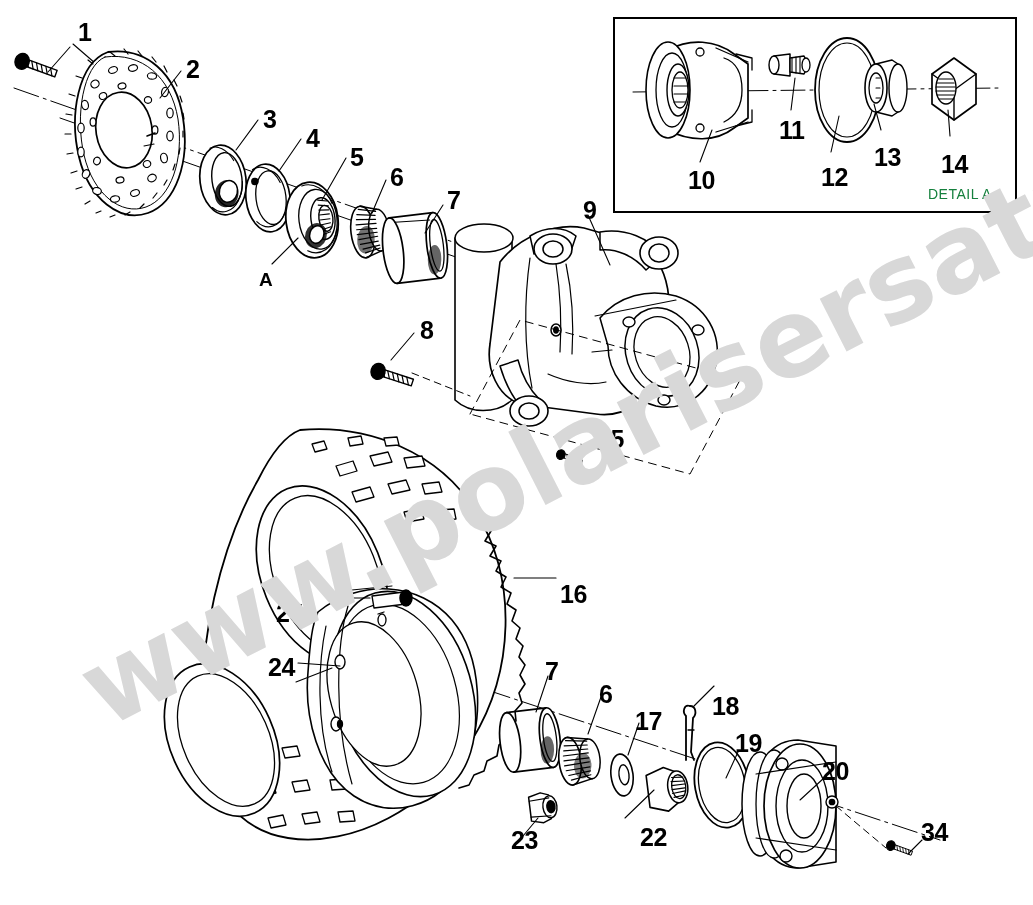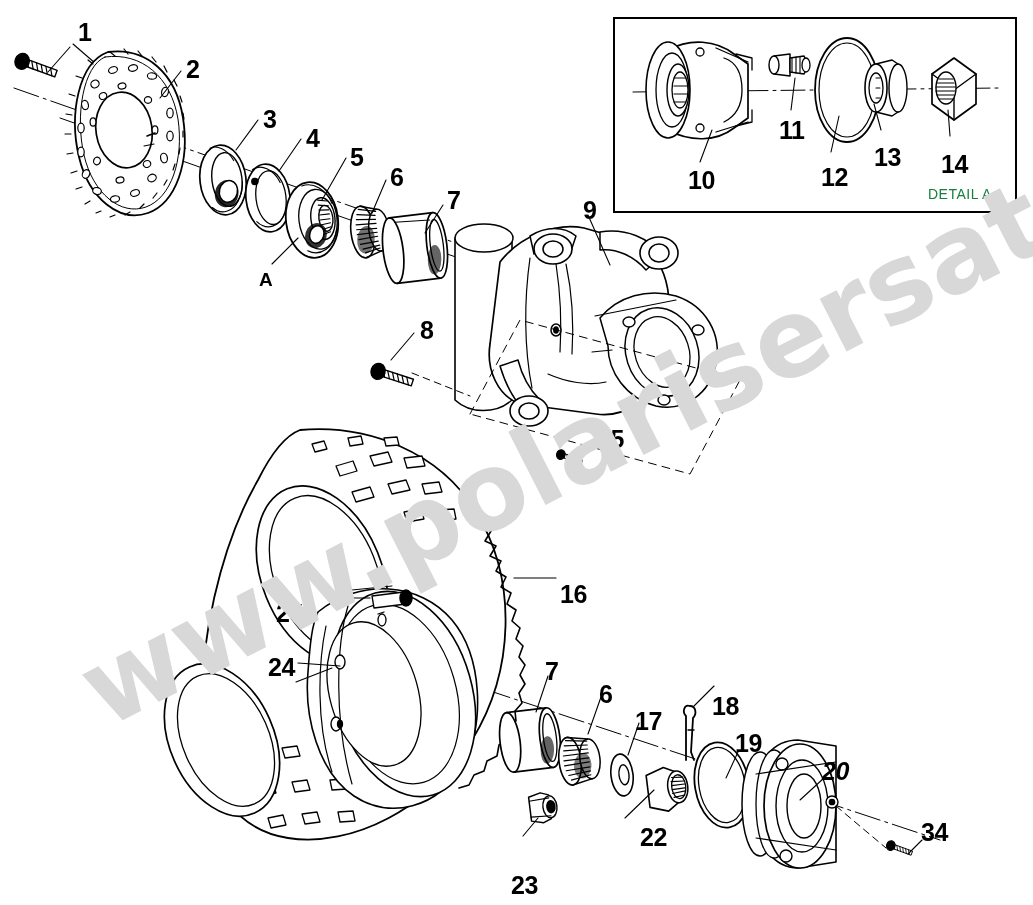--- a/index.html
+++ b/index.html
@@ -447,24 +447,24 @@
   <div class="callout" style="left:583px;top:198px;">9</div>
   <div class="callout" style="left:597px;top:427px;">15</div>
   <div class="callout" style="left:560px;top:582px;">16</div>
   <div class="callout" style="left:276px;top:601px;">25</div>
   <div class="callout" style="left:268px;top:655px;">24</div>
   <div class="callout" style="left:545px;top:659px;">7</div>
   <div class="callout" style="left:599px;top:682px;">6</div>
   <div class="callout" style="left:635px;top:709px;">17</div>
   <div class="callout" style="left:712px;top:666px;margin-top:28px;">18</div>
   <div class="callout" style="left:735px;top:731px;">19</div>
-  <div class="callout" style="left:822px;top:759px;font-style:italic;">20</div>
+  <div class="callout" style="left:822px;top:759px;">20</div>
   <div class="callout" style="left:921px;top:820px;">34</div>
   <div class="callout" style="left:640px;top:825px;">22</div>
-  <div class="callout" style="left:511px;top:828px;margin-top:45px;">23</div>
+  <div class="callout" style="left:511px;top:828px;">23</div>
 
   <div class="callout" style="left:688px;top:168px;text-align:right;">10</div>
   <div class="callout" style="left:779px;top:118px;">11</div>
   <div class="callout" style="left:821px;top:165px;">12</div>
   <div class="callout" style="left:874px;top:145px;">13</div>
   <div class="callout" style="left:941px;top:152px;">14</div>
 
   <div class="reflabel" style="left:259px;top:269px;">A</div>
 
   <div id="watermark">

